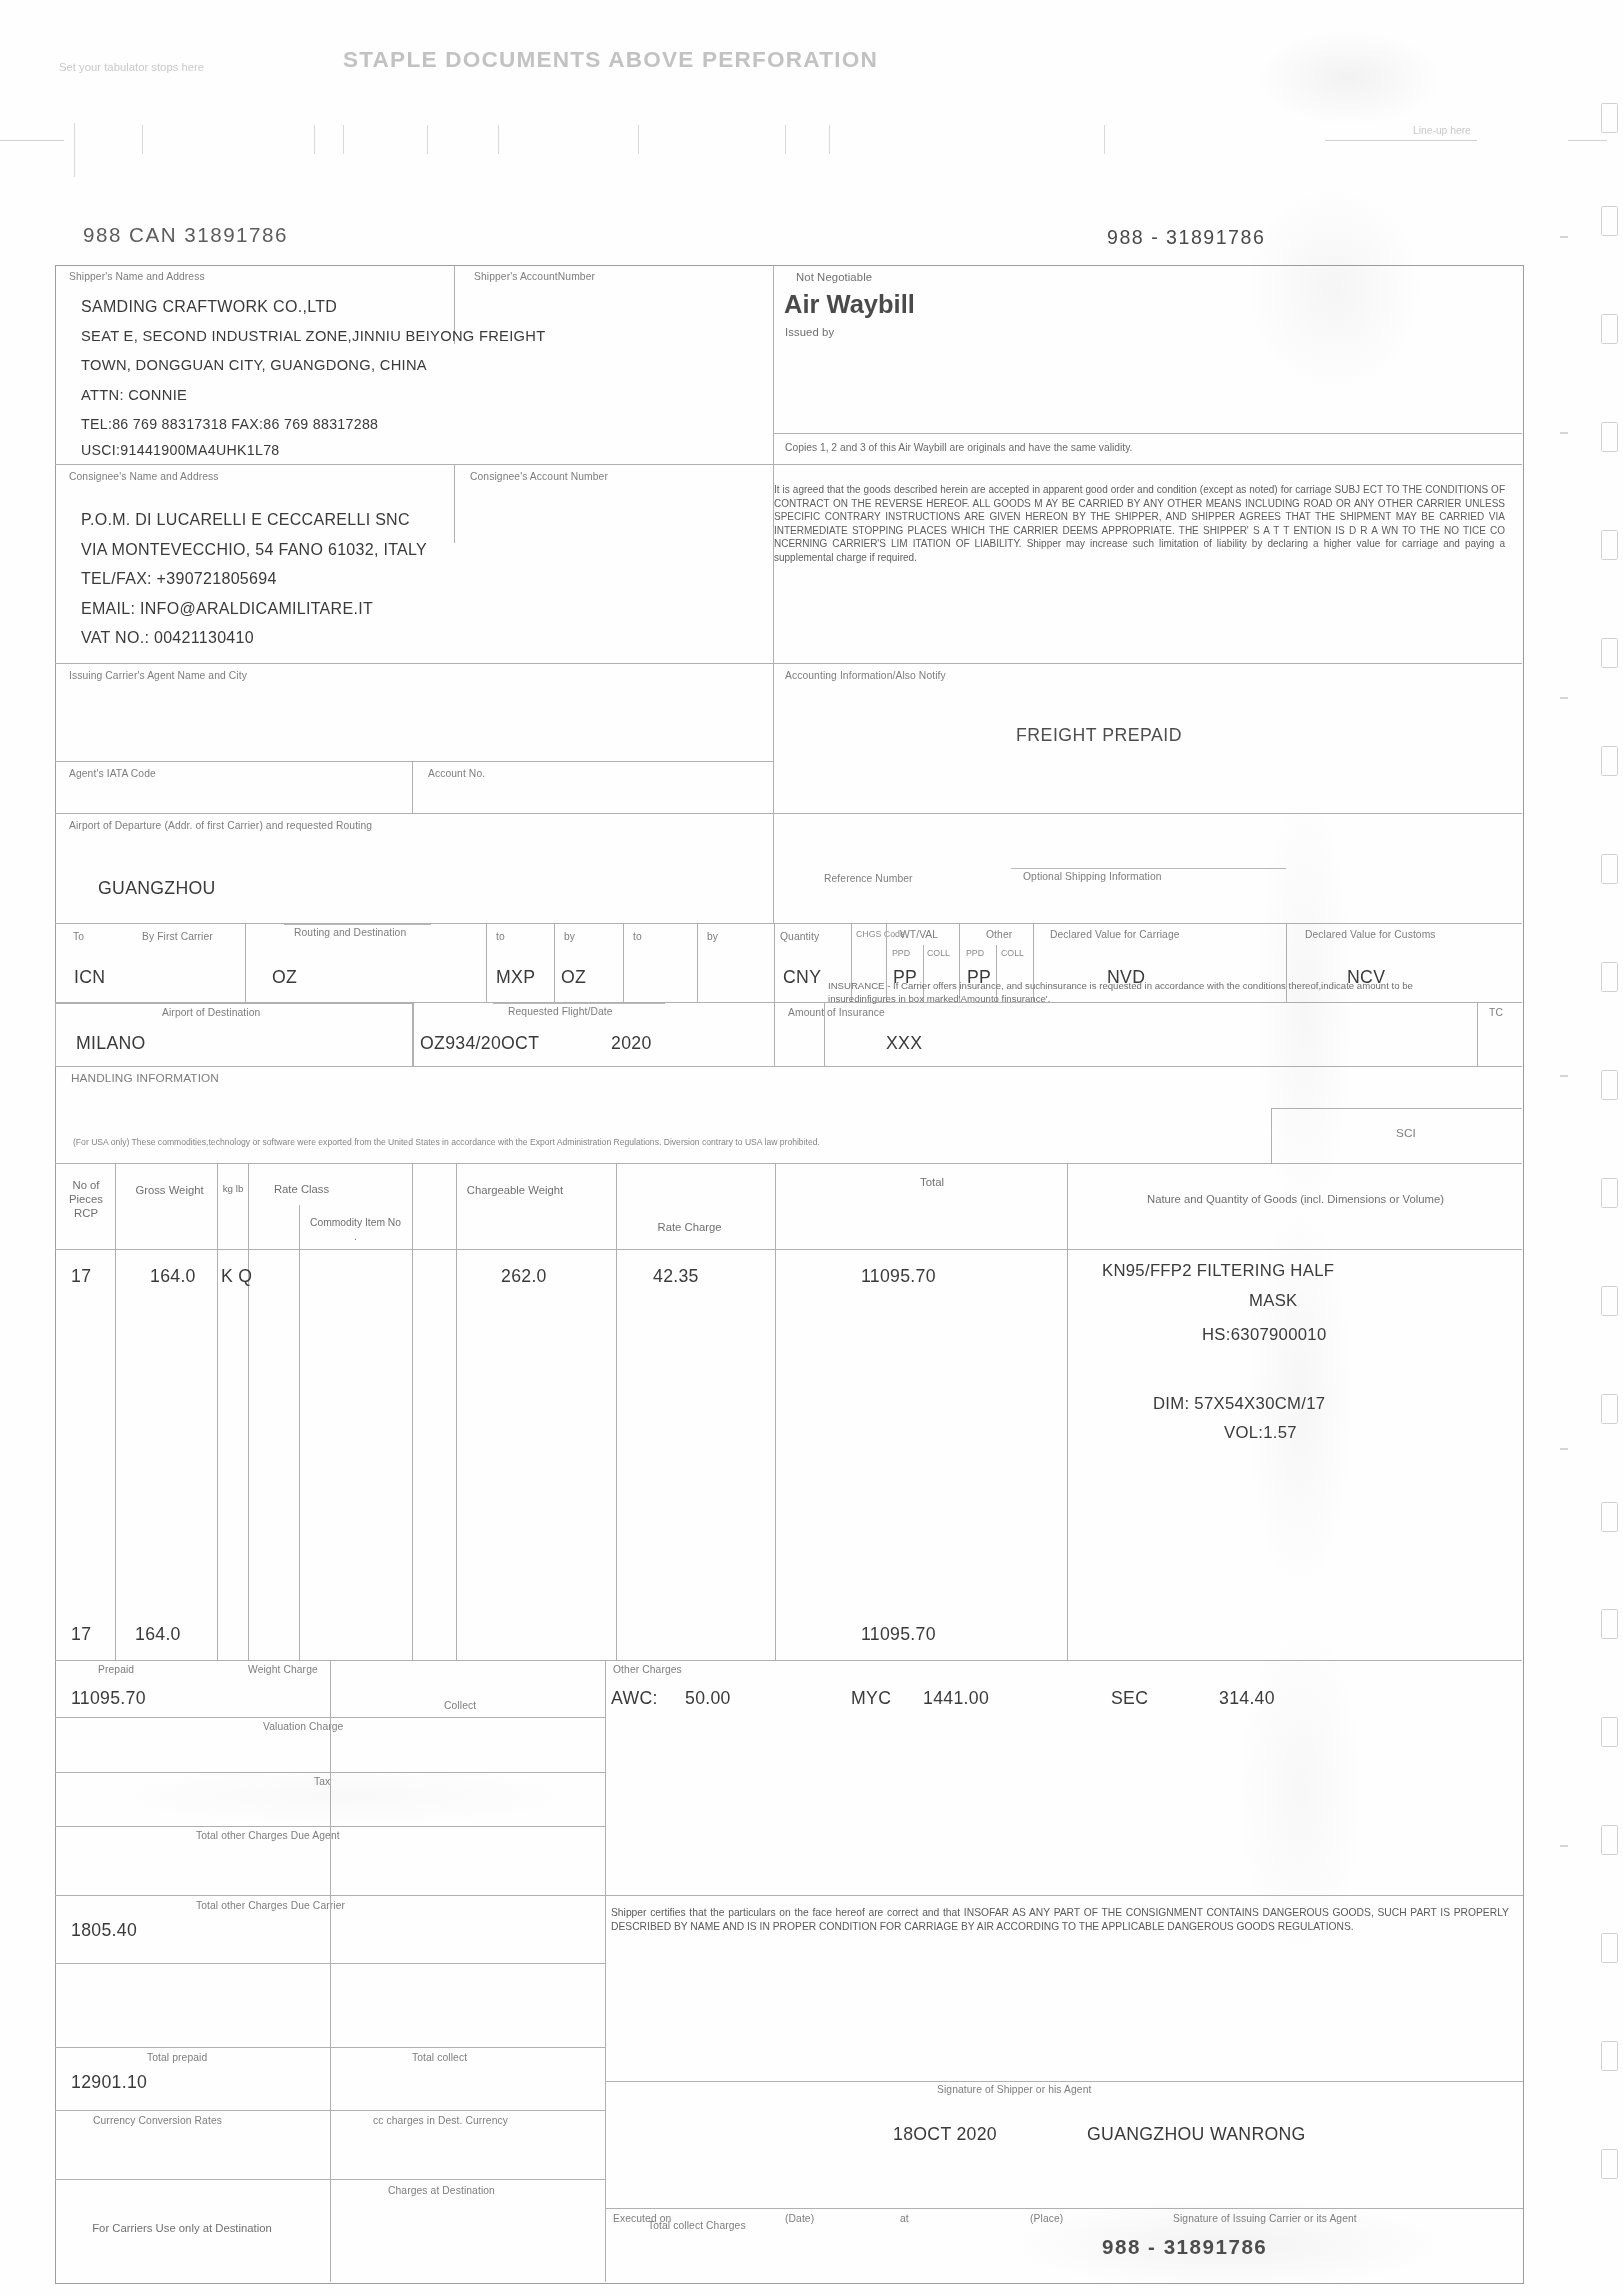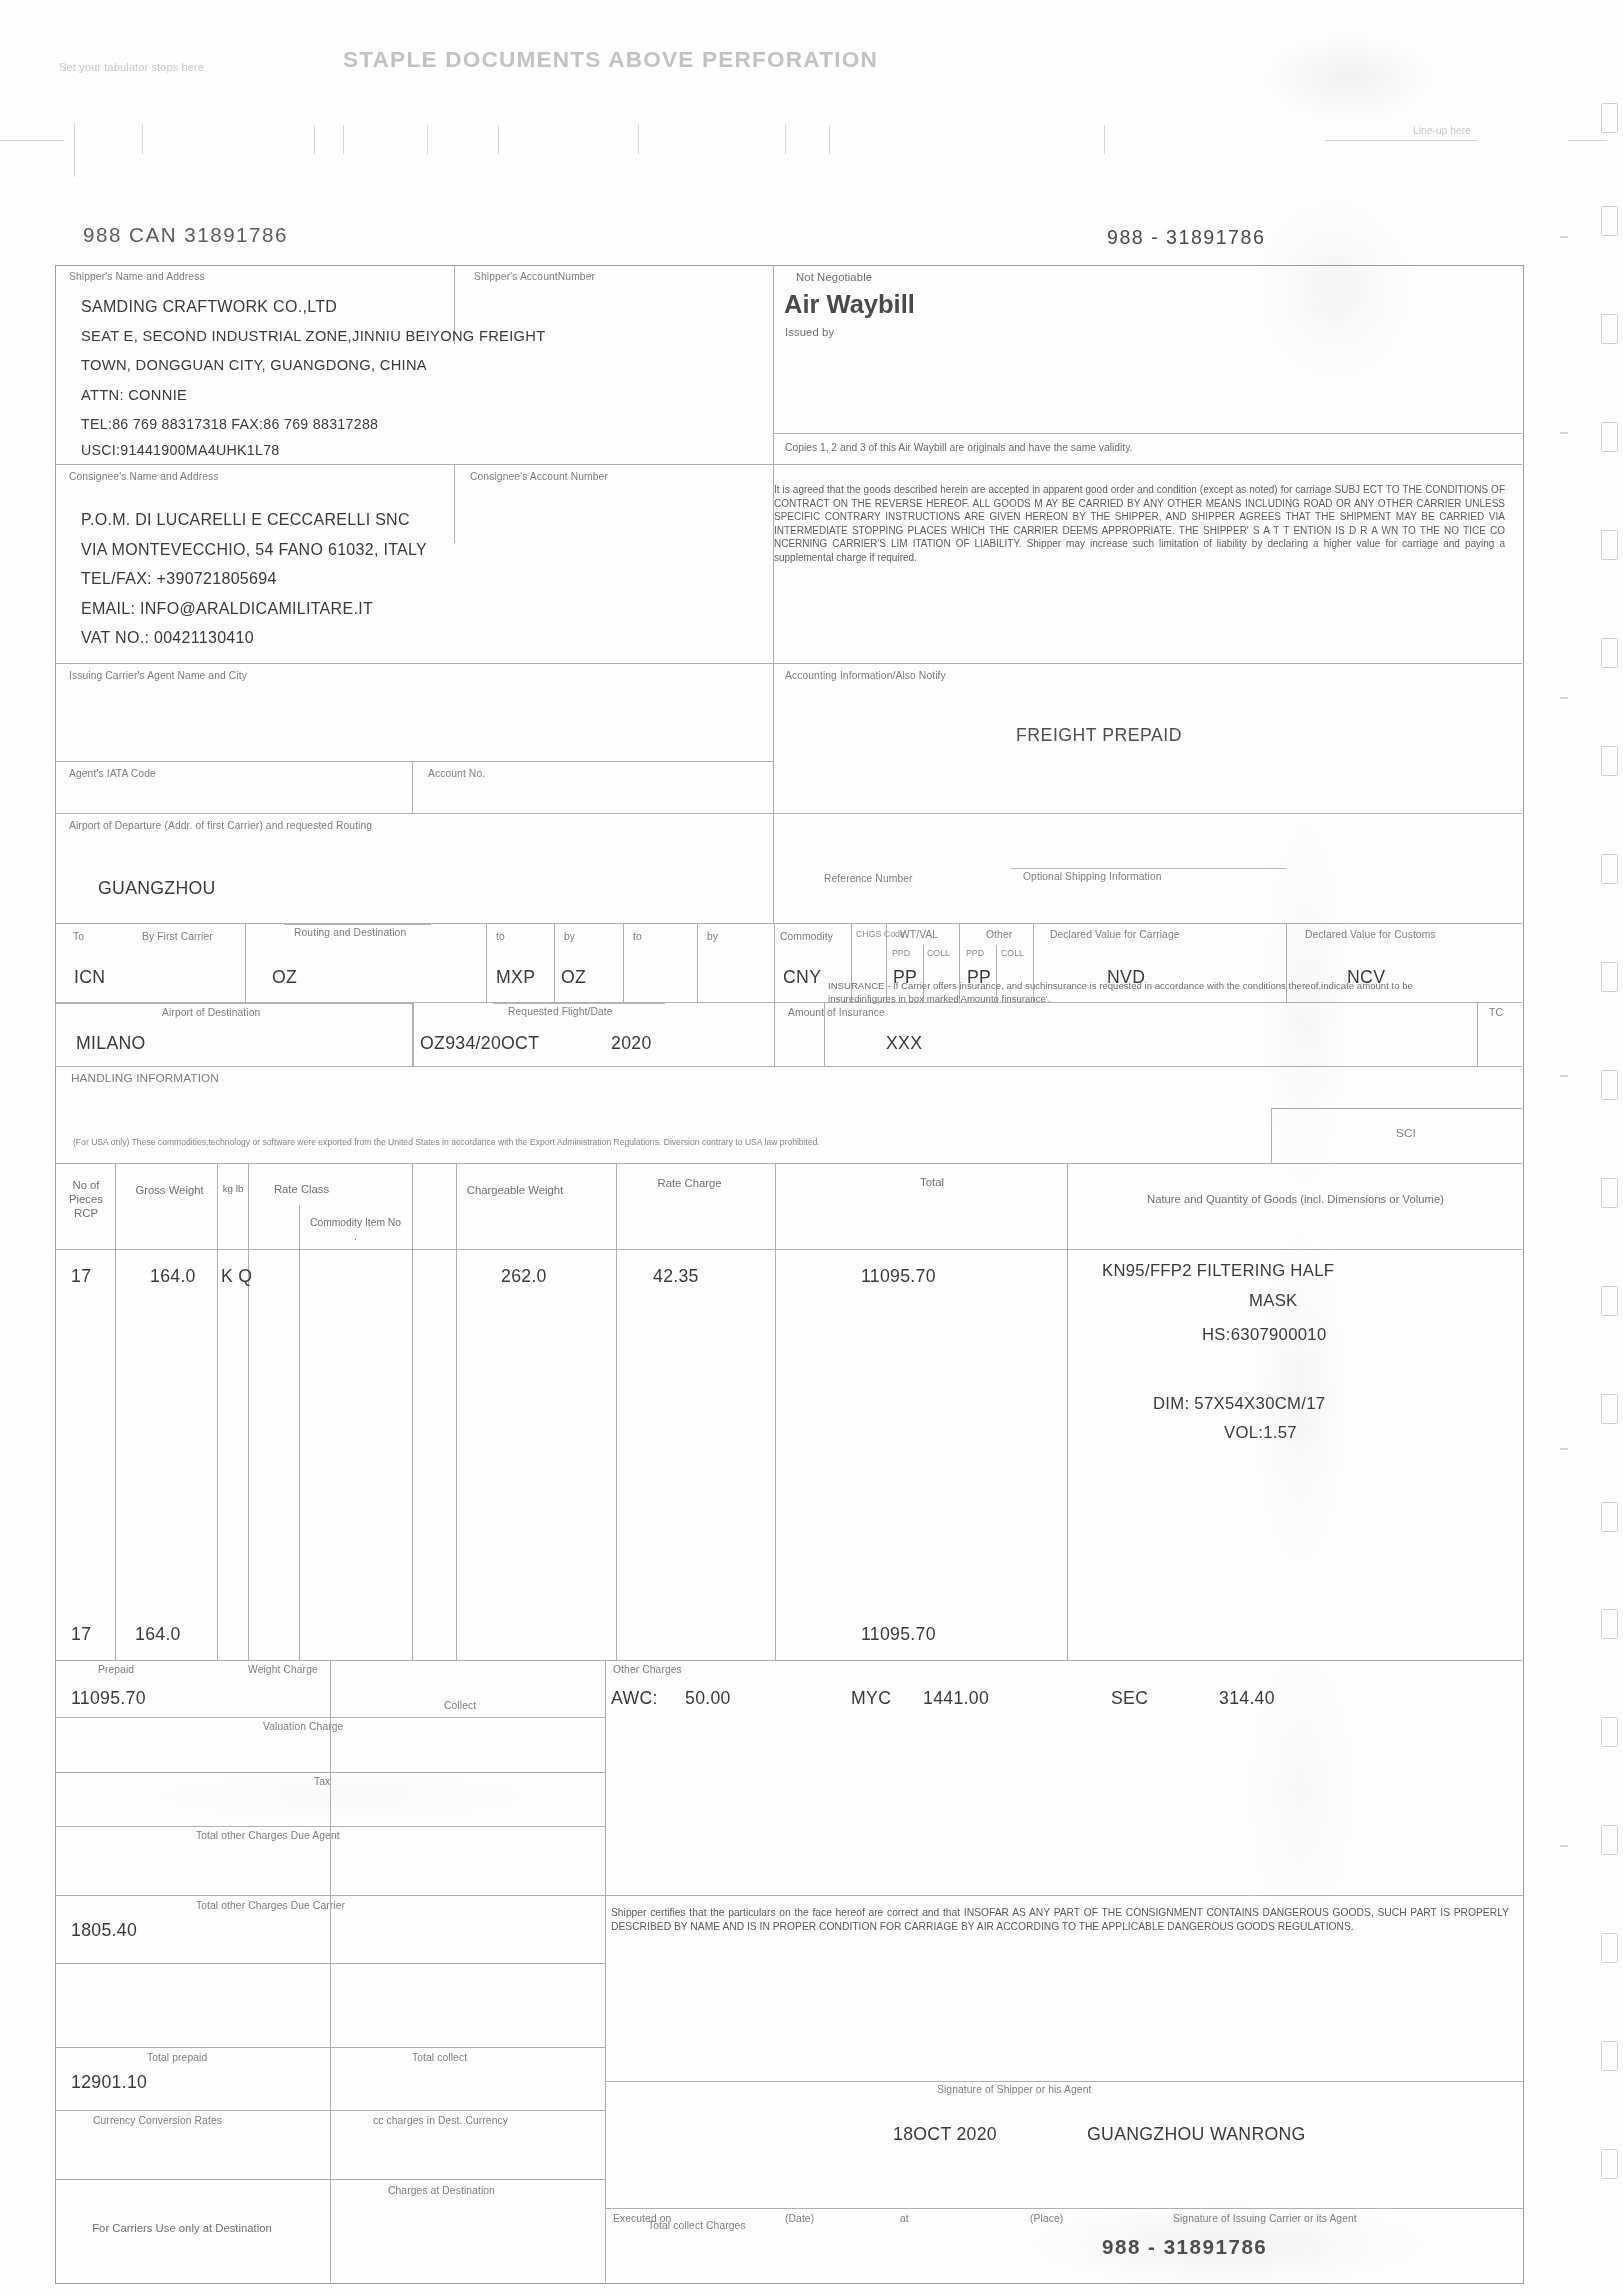--- a/index.html
+++ b/index.html
@@ -144,21 +144,21 @@
   <div class="abs val" style="left:496px;top:967px;font-size:17.7px;">MXP</div>
   <div class="abs val" style="left:561px;top:967px;font-size:17.7px;">OZ</div>
 
   <div class="abs" style="left:245px;top:924px;width:1px;height:79px;background:#b0b0b0;"></div>
   <div class="abs" style="left:486px;top:924px;width:1px;height:79px;background:#b0b0b0;"></div>
   <div class="abs" style="left:554px;top:924px;width:1px;height:79px;background:#b0b0b0;"></div>
   <div class="abs" style="left:623px;top:924px;width:1px;height:79px;background:#b0b0b0;"></div>
   <div class="abs" style="left:697px;top:924px;width:1px;height:79px;background:#b0b0b0;"></div>
   <div class="abs" style="left:774px;top:924px;width:1px;height:79px;background:#b0b0b0;"></div>
 
-  <div class="abs lbl" style="left:780px;top:931px;">Commodity</div>
+  <div class="abs lbl" style="left:780px;top:931px;">Quantity</div>
   <div class="abs lbl2" style="left:856px;top:929px;font-size:8.8px;">CHGS Code</div>
   <div class="abs lbl" style="left:900px;top:929px;">WT/VAL</div>
   <div class="abs lbl" style="left:986px;top:929px;">Other</div>
   <div class="abs lbl2" style="left:892px;top:948px;font-size:8.8px;">PPD</div>
   <div class="abs lbl2" style="left:927px;top:948px;font-size:8.8px;">COLL</div>
   <div class="abs lbl2" style="left:966px;top:948px;font-size:8.8px;">PPD</div>
   <div class="abs lbl2" style="left:1001px;top:948px;font-size:8.8px;">COLL</div>
 
   <div class="abs val" style="left:783px;top:967px;font-size:17.7px;">CNY</div>
   <div class="abs val" style="left:893px;top:967px;font-size:17.7px;">PP</div>
@@ -205,21 +205,21 @@
   <div class="abs" style="left:1271px;top:1108px;width:251px;height:56px;border-top:1px solid #b0b0b0;border-left:1px solid #b0b0b0;box-sizing:border-box;"></div>
   <div class="abs lbl" style="left:1396px;top:1126px;font-size:11.8px;">SCI</div>
 
   <div class="cell" style="left:55px;top:1164px;width:1467px;height:86px;border-bottom:1px solid #b0b0b0;"></div>
   <div class="abs hd" style="left:59px;top:1178px;width:54px;"><span>No of Pieces RCP</span></div>
   <div class="abs hd" style="left:123px;top:1183px;width:93px;text-align:center;"><span>Gross Weight</span></div>
   <div class="abs hd" style="left:222px;top:1182px;width:22px;font-size:9.8px;"><span>kg lb</span></div>
   <div class="abs hd" style="left:255px;top:1182px;width:93px;"><span>Rate Class</span></div>
   <div class="abs hd" style="left:309px;top:1216px;width:93px;font-size:10.3px;"><span>Commodity Item No .</span></div>
   <div class="abs hd" style="left:461px;top:1183px;width:108px;"><span>Chargeable Weight</span></div>
-  <div class="abs hd" style="left:633px;top:1176px;width:113px;"><span>Rate        Charge</span></div>
+  <div class="abs hd" style="left:633px;top:1220px;width:113px;"><span>Rate        Charge</span></div>
   <div class="abs hd" style="left:883px;top:1175px;width:98px;"><span>Total</span></div>
   <div class="abs hd" style="left:1124px;top:1192px;width:343px;"><span>Nature and Quantity of Goods (incl. Dimensions or Volume)</span></div>
 
   <div class="abs" style="left:115px;top:1164px;width:1px;height:496px;background:#b0b0b0;"></div>
   <div class="abs" style="left:217px;top:1164px;width:1px;height:496px;background:#b0b0b0;"></div>
   <div class="abs" style="left:248px;top:1164px;width:1px;height:496px;background:#b0b0b0;"></div>
   <div class="abs" style="left:299px;top:1205px;width:1px;height:455px;background:#b0b0b0;"></div>
   <div class="abs" style="left:412px;top:1164px;width:1px;height:496px;background:#b0b0b0;"></div>
   <div class="abs" style="left:456px;top:1164px;width:1px;height:496px;background:#b0b0b0;"></div>
   <div class="abs" style="left:616px;top:1164px;width:1px;height:496px;background:#b0b0b0;"></div>

